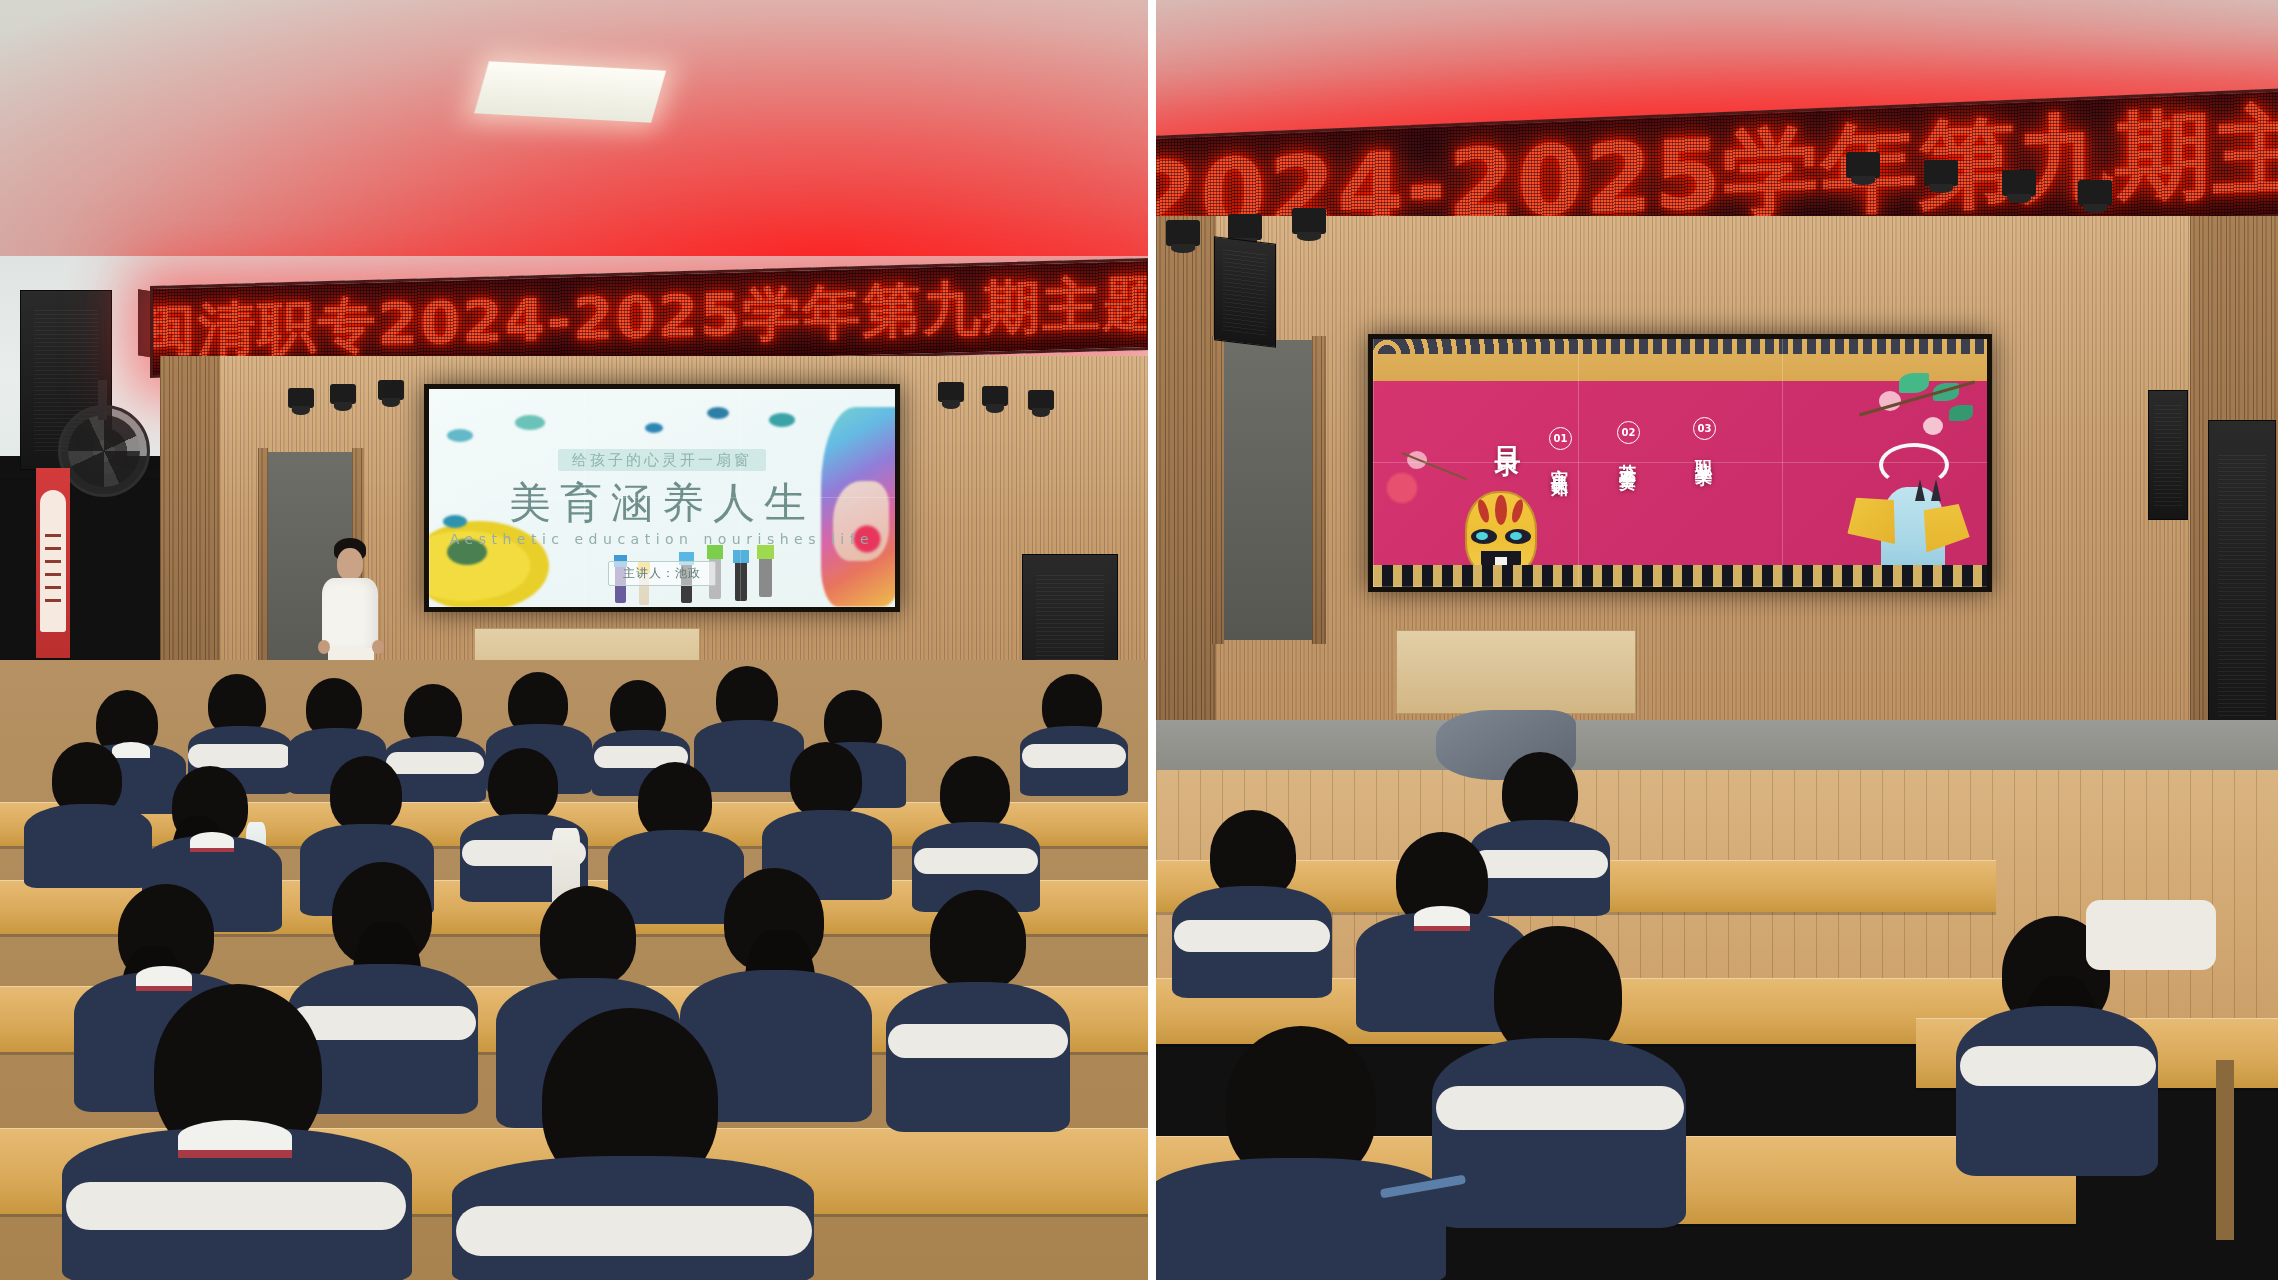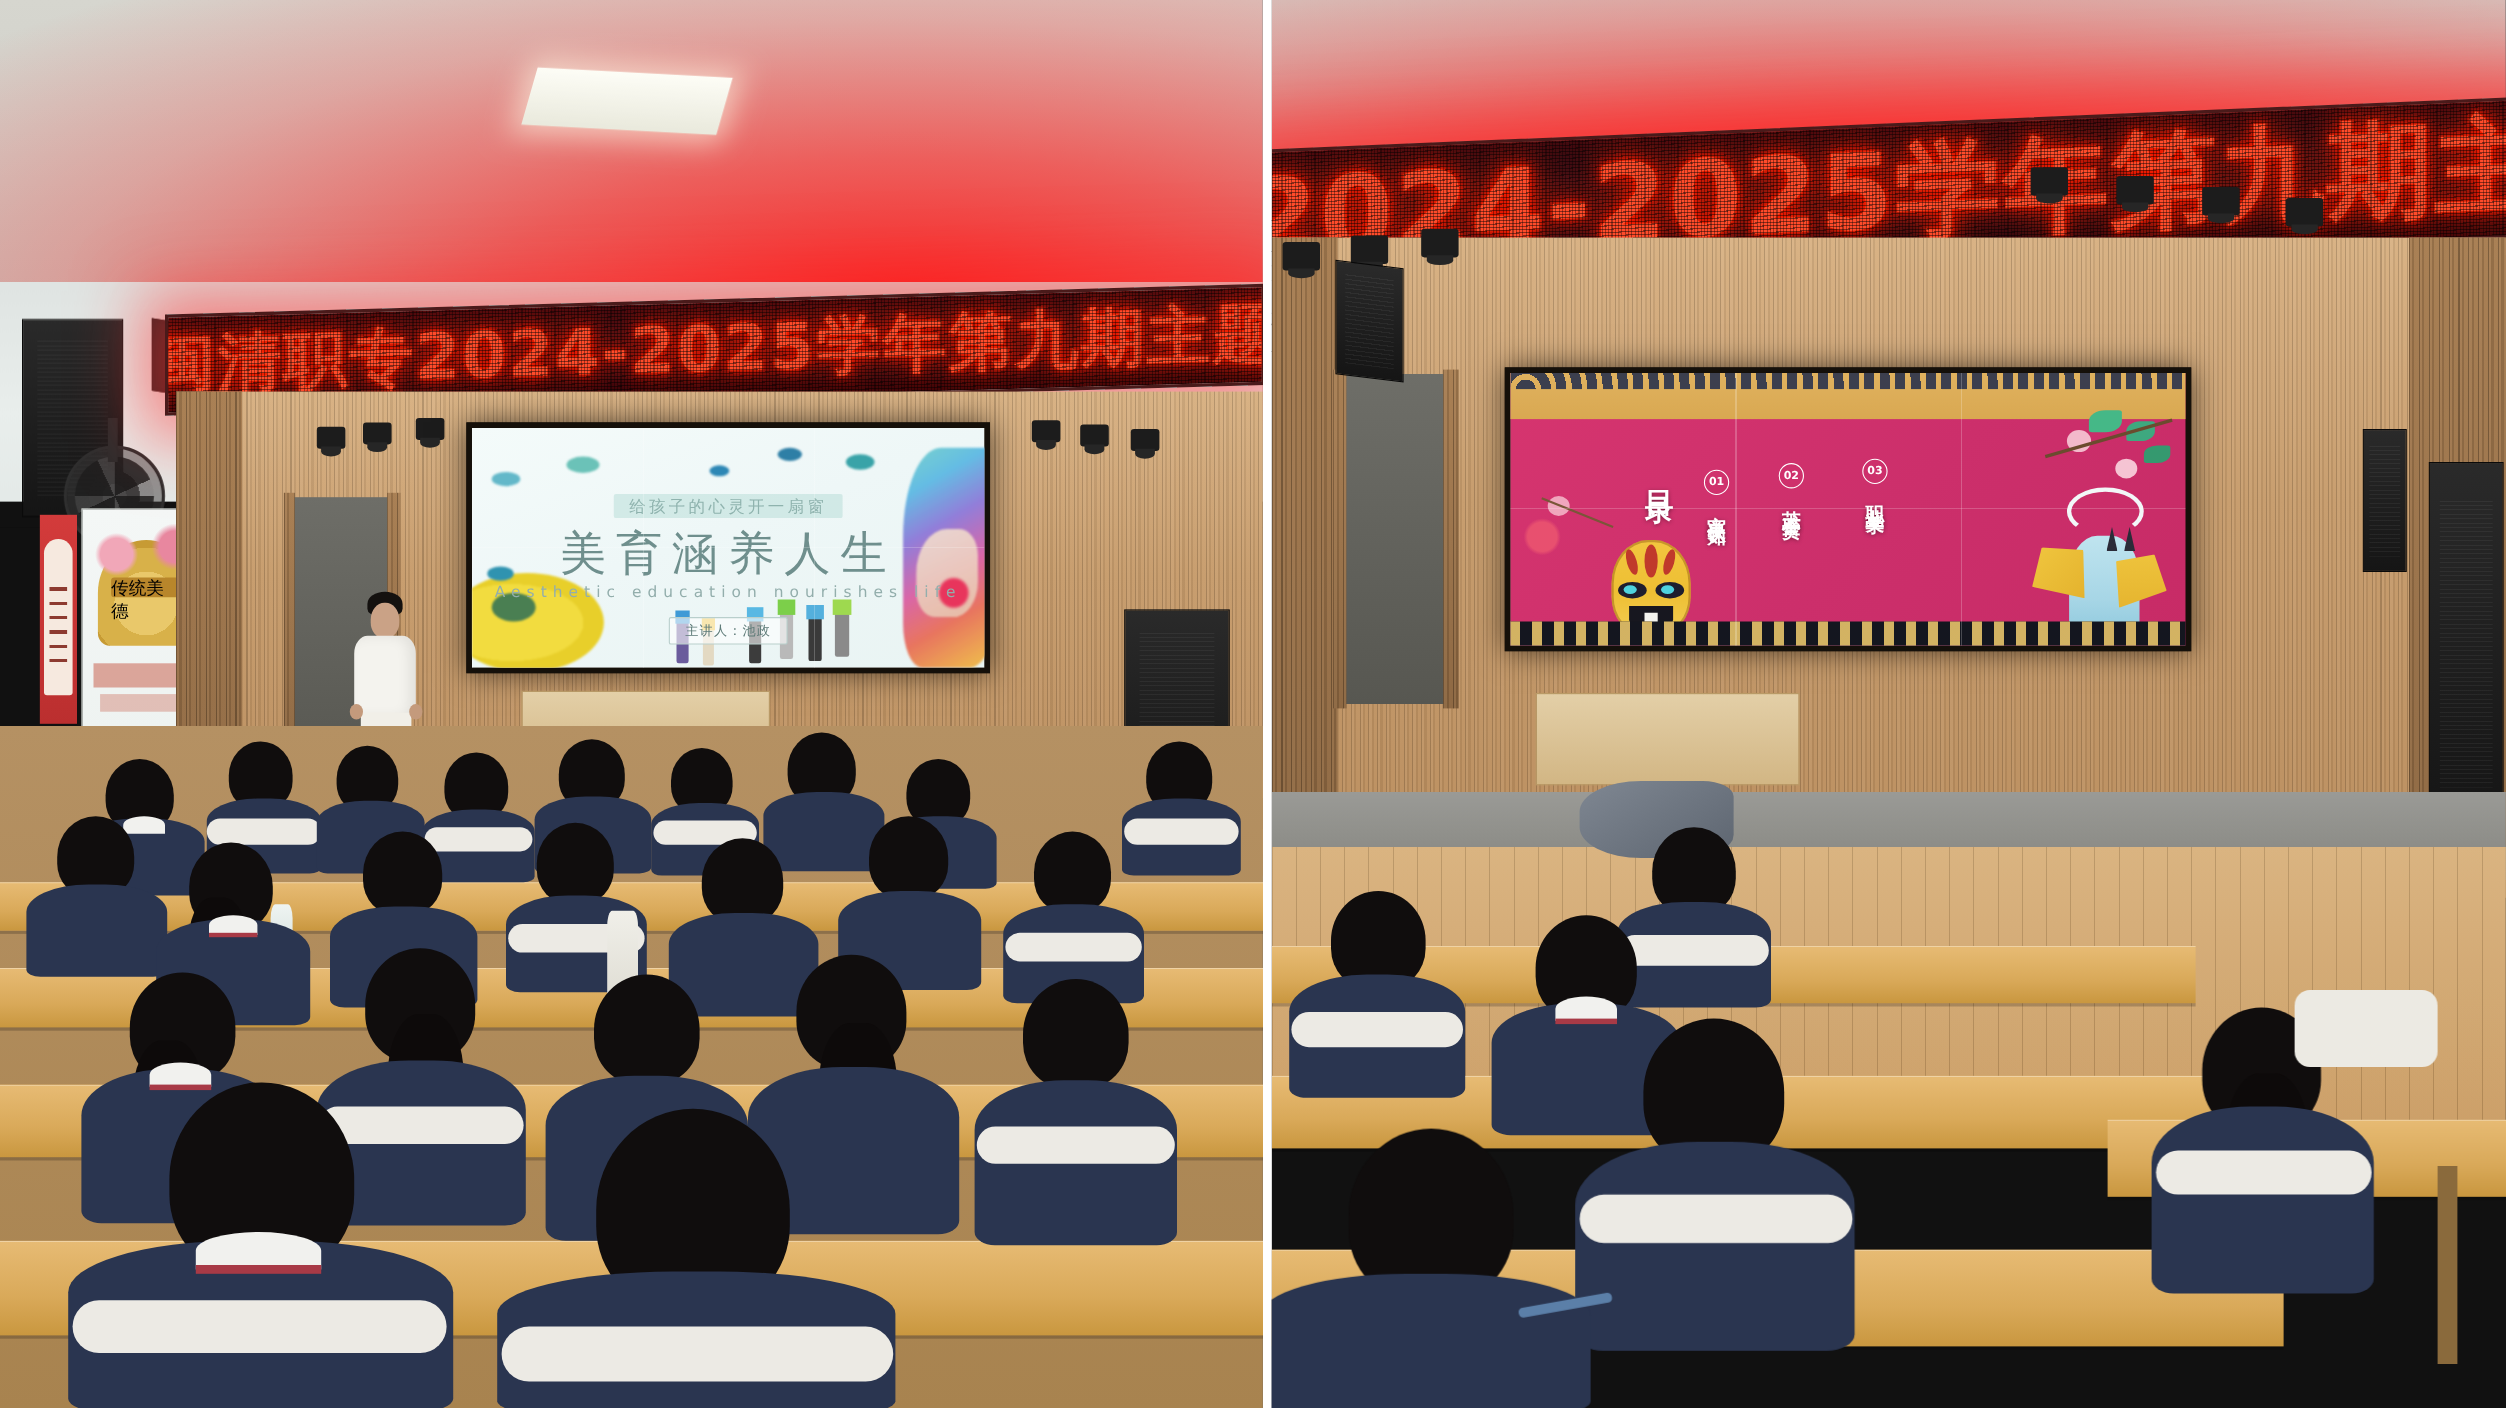--- a/index.html
+++ b/index.html
@@ -204,31 +204,20 @@
   <div class="blackboard" style="left:138px; top:298px; width:112px; height:66px; transform:skewY(9deg); background:#2b2b2b;"></div>
 
   <div class="wall-fan" style="left:58px; top:405px; width:92px; height:92px;"></div>
   <div style="position:absolute; left:98px; top:380px; width:9px; height:40px; background:#2d2d2d;"></div>
 
   <div class="poster-red" style="left:36px; top:468px; width:34px; height:190px;">
     <div style="position:absolute; left:4px; top:22px; right:4px; bottom:26px; background:#f6e9df; border-radius:14px 14px 3px 3px;"></div>
     <div style="position:absolute; left:9px; top:60px; width:16px; height:74px; background:repeating-linear-gradient(0deg,#8d3a30 0 3px, transparent 3px 13px);"></div>
   </div>
 
-  <div class="poster" style="left:74px; top:462px; width:118px; height:210px;">
-    <div style="position:absolute; left:14px; top:28px; width:88px; height:96px; border-radius:50% 50% 12% 12%;
-                background:radial-gradient(circle at 50% 60%, #e9c86a 0 40%, #d8b149 40% 70%, #c79b34 70% 100%);"></div>
-    <div style="position:absolute; left:26px; top:62px; width:62px; height:18px; background:#b8862b; border-radius:3px;">传统美德</div>
-    <div style="position:absolute; left:8px; top:18px; width:46px; height:46px; border-radius:50%;
-                background:radial-gradient(circle,#f1a7b8 0 45%, rgba(241,167,184,0) 60%);"></div>
-    <div style="position:absolute; left:58px; top:12px; width:52px; height:44px; border-radius:50%;
-                background:radial-gradient(circle,#e8879f 0 42%, rgba(232,135,159,0) 62%);"></div>
-    <div style="position:absolute; left:10px; top:140px; width:100px; height:22px; background:#c0452f; opacity:.45;"></div>
-    <div style="position:absolute; left:16px; top:168px; width:86px; height:16px; background:#c0452f; opacity:.30;"></div>
-  </div>
 
   <div class="led-board" style="left:150px; top:272px; width:1000px; height:92px; transform:skewY(-1.6deg);">
     <div class="led-text" style="font-size:58px;">闽清职专2024-2025学年第九期主题</div>
   </div>
 
   <div class="wood" style="left:160px; top:356px; width:988px; height:420px;"></div>
   <div class="wood-dark" style="left:160px; top:356px; width:60px; height:420px;"></div>
 
   <div class="door" style="left:262px; top:452px; width:96px; height:250px;"></div>
   <div class="wood-dark" style="left:258px; top:448px; width:10px; height:256px;"></div>

